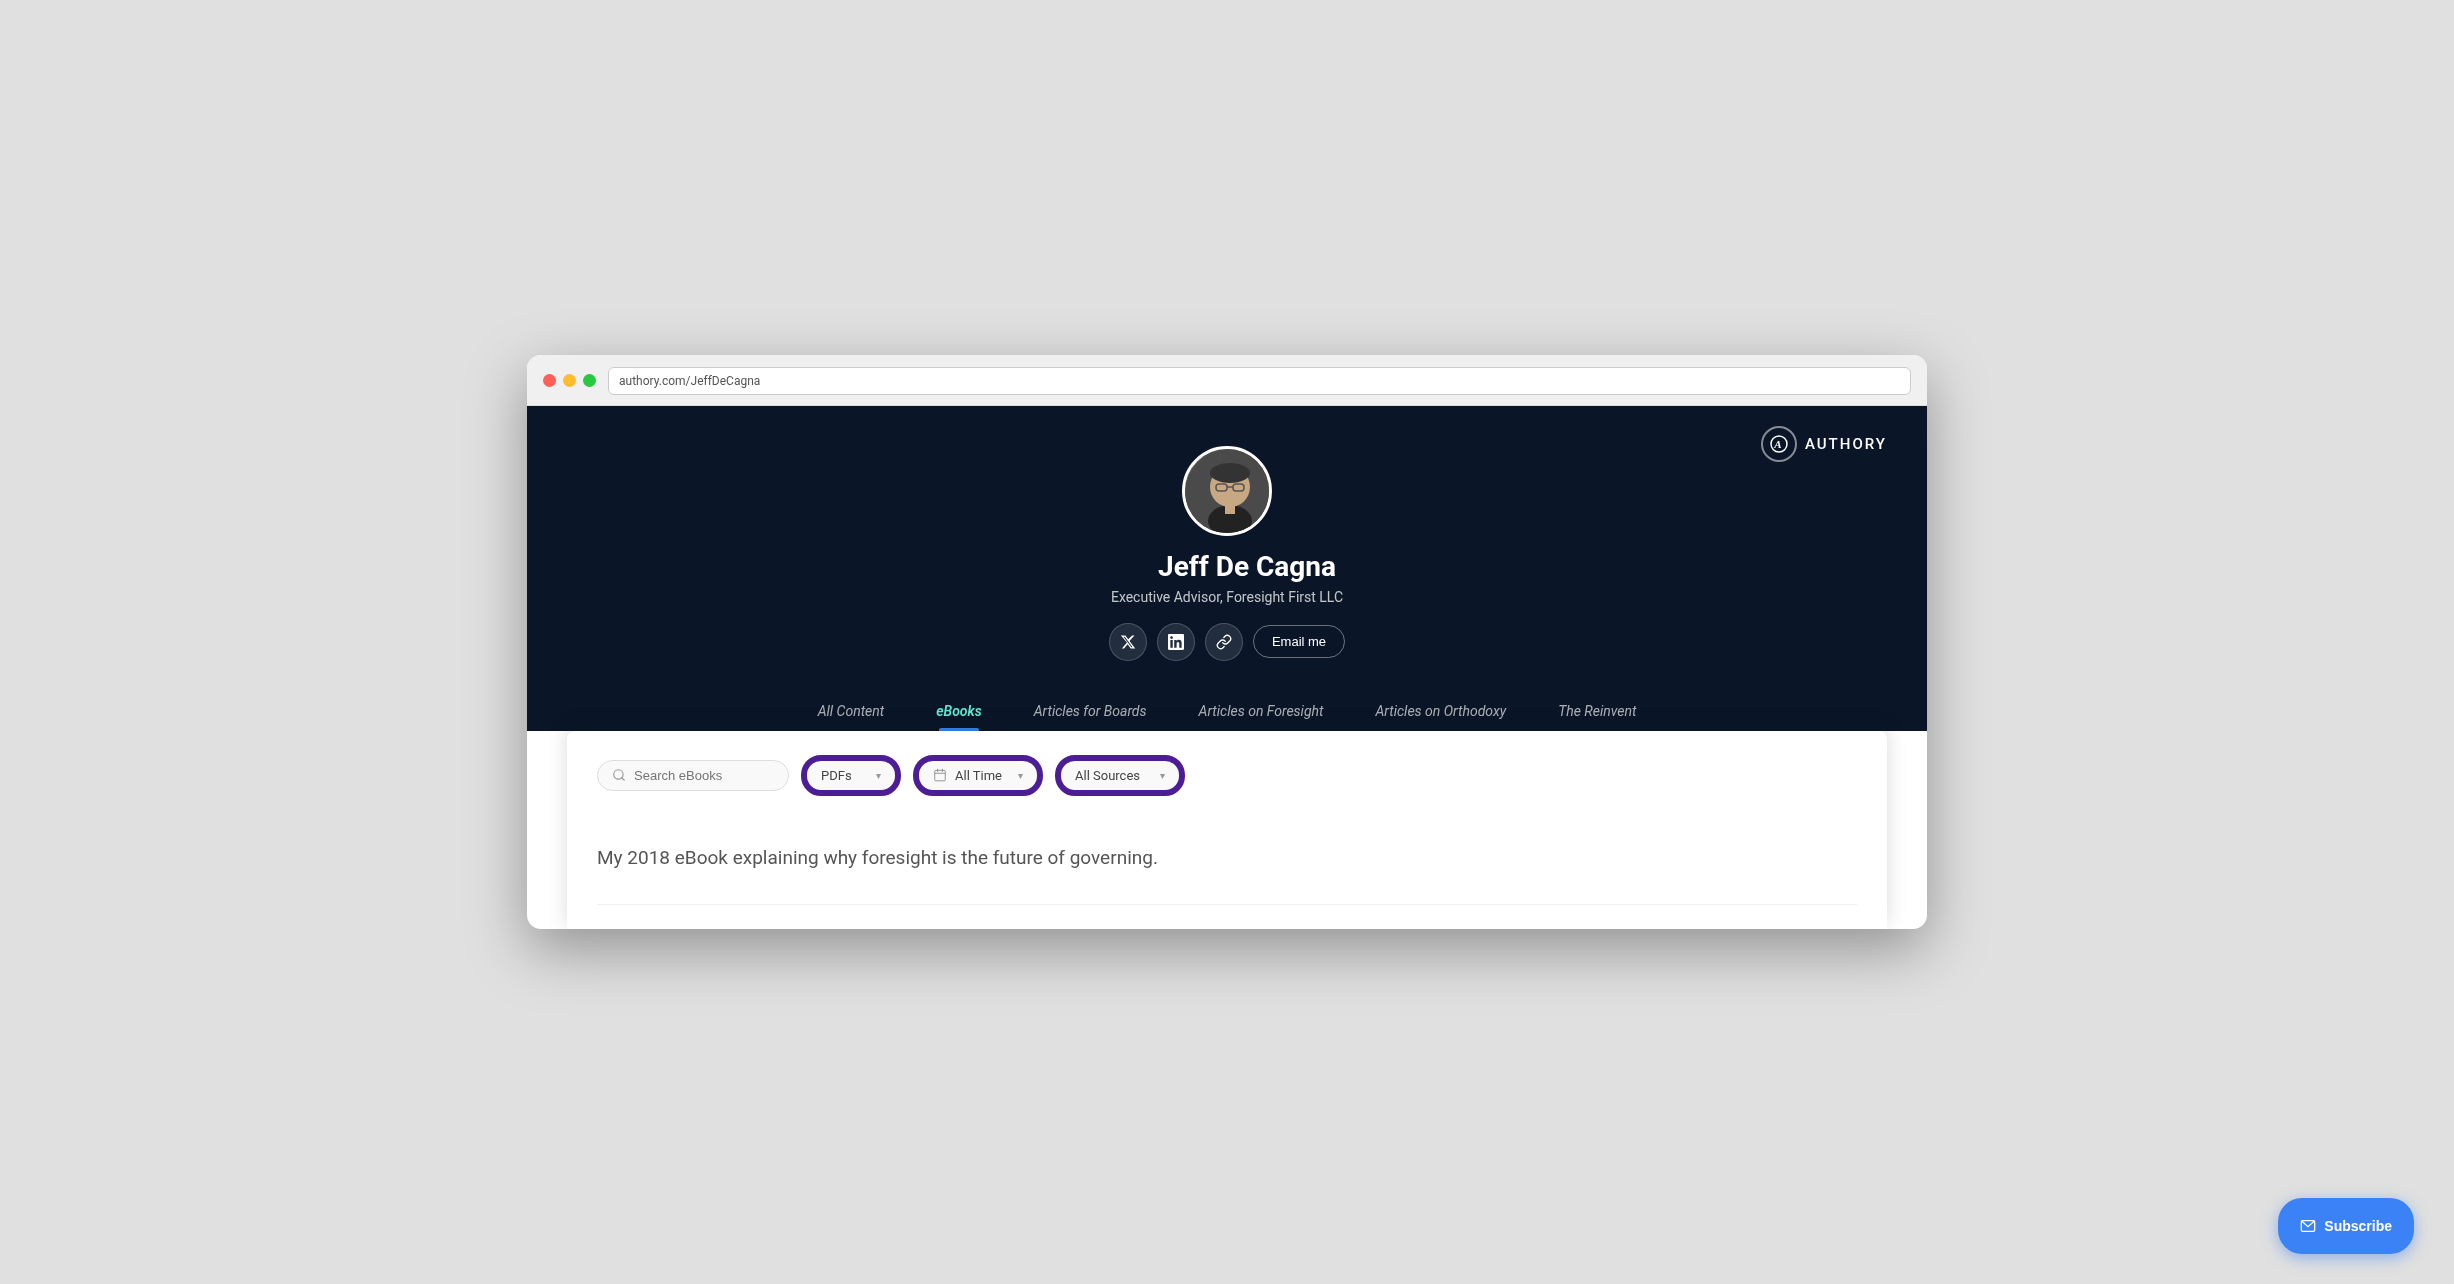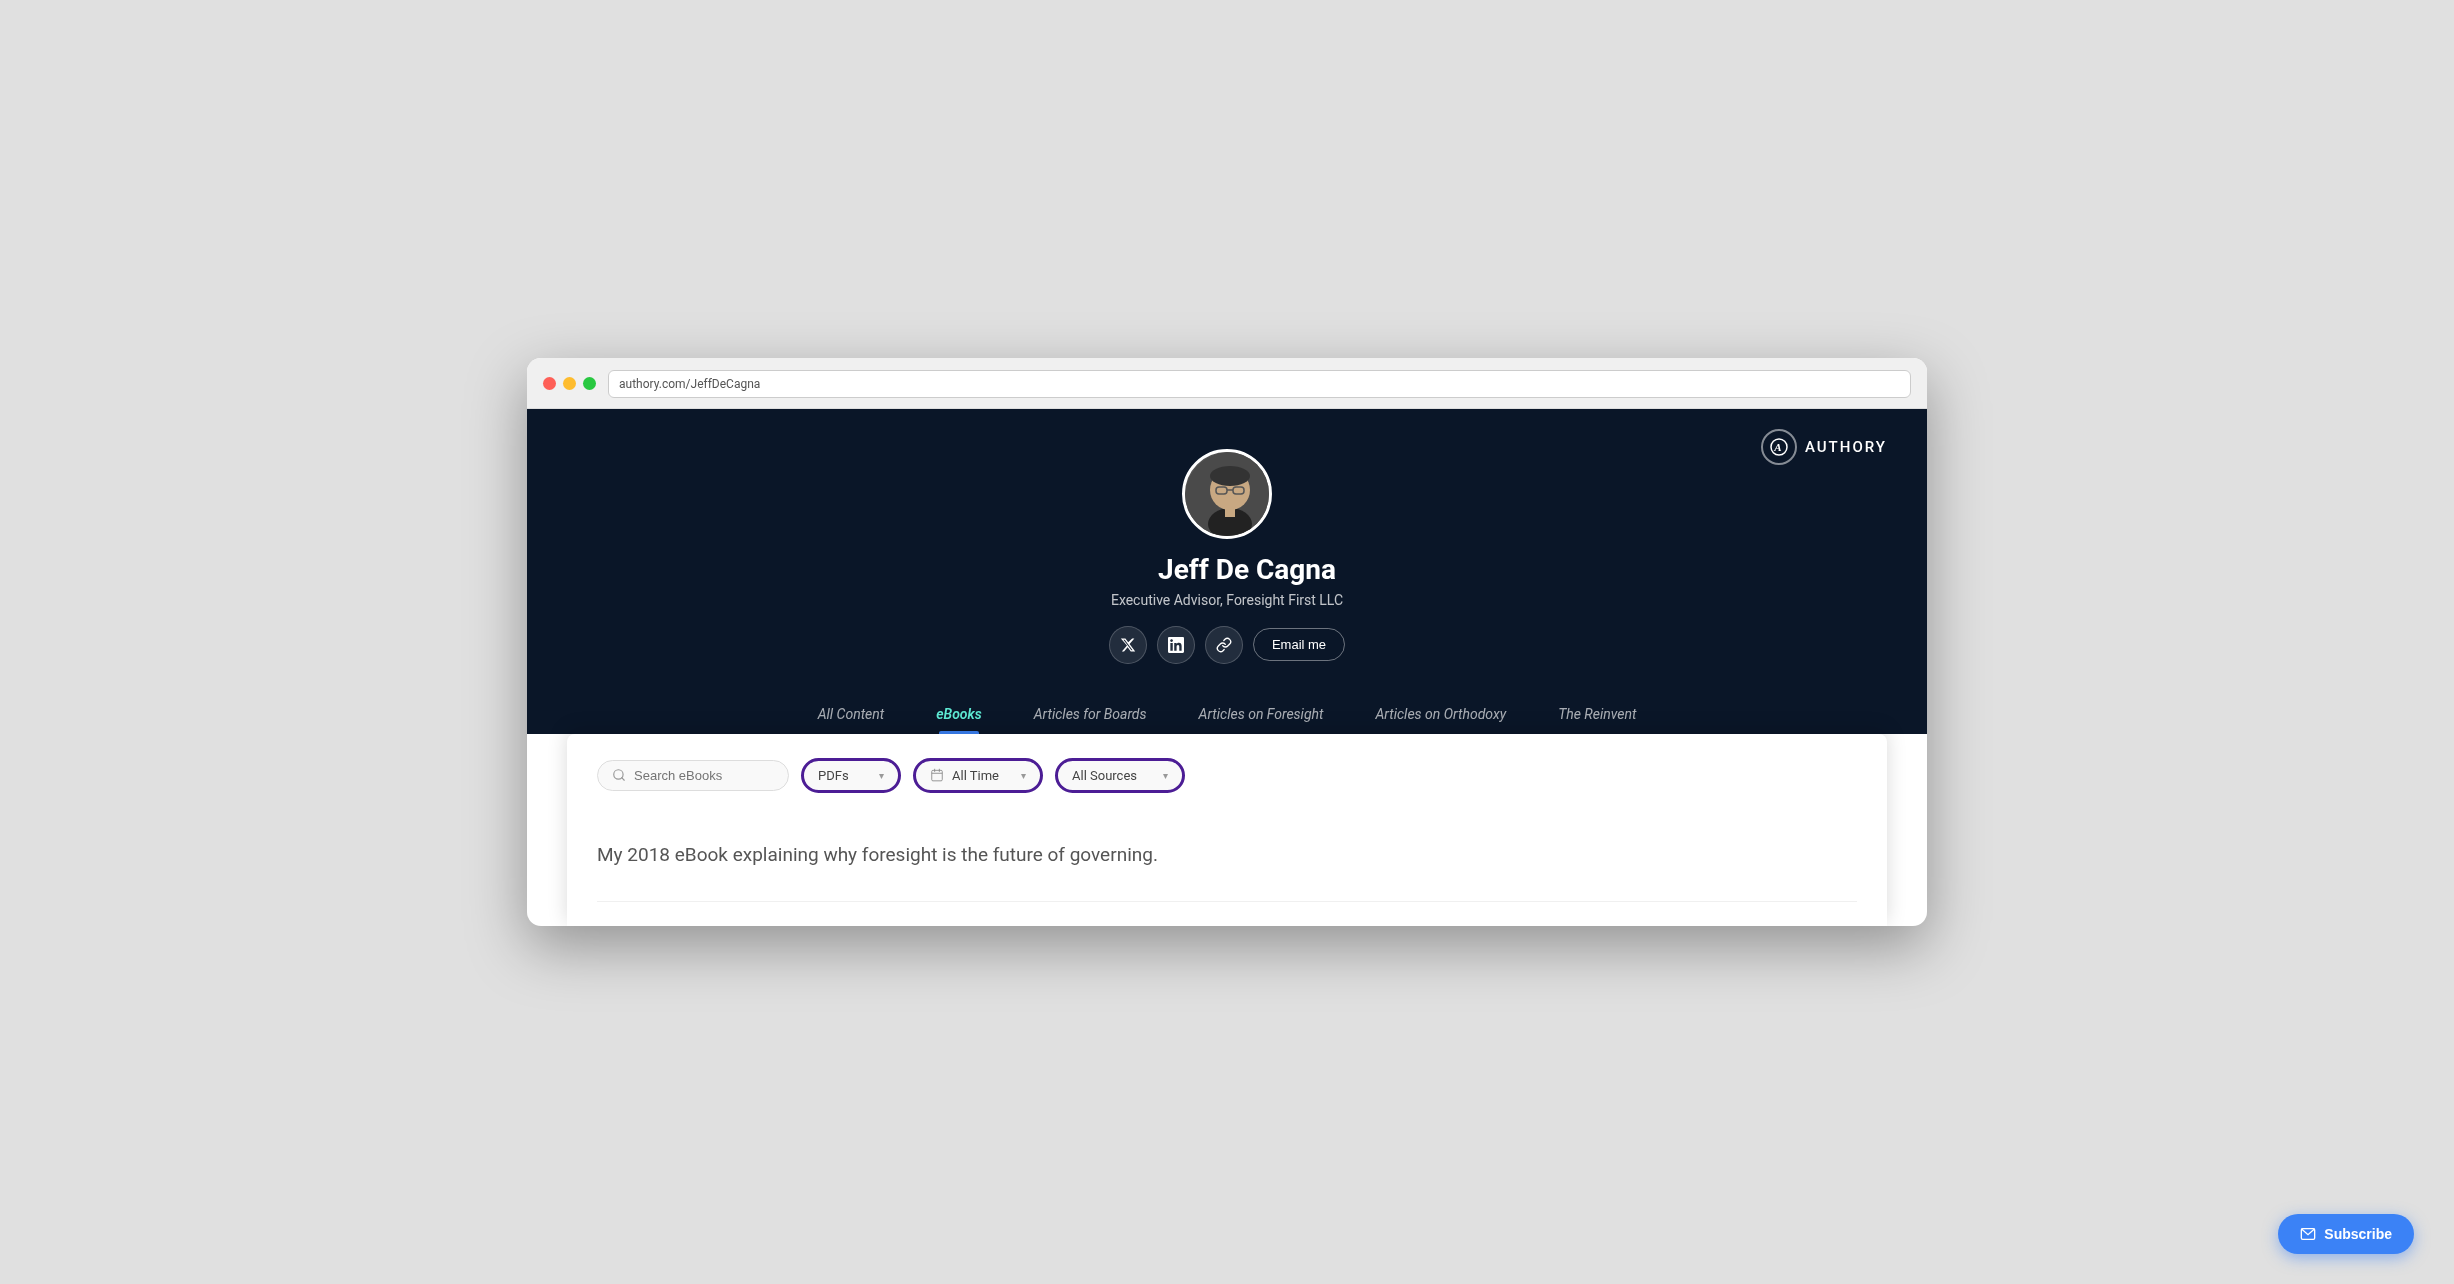--- a/index.html
+++ b/index.html
@@ -233,21 +233,21 @@
       outline: none;
       font-size: 13px;
       color: #888;
       width: 140px;
     }
 
     .filter-dropdown {
       display: flex;
       align-items: center;
       gap: 8px;
-      border: 3px solid #4c1d95;
+      border: 6px solid #4c1d95;
       border-radius: 20px;
       padding: 7px 14px;
       background: #f9f9f9;
       font-size: 13px;
       color: #444;
       cursor: pointer;
       min-width: 100px;
     }
 
     .filter-dropdown-wide {
@@ -310,21 +310,21 @@
 
     
     .subscribe-btn {
       position: fixed;
       bottom: 30px;
       right: 40px;
       background: #3b82f6;
       color: #fff;
       border: none;
       border-radius: 24px;
-      padding: 12px 22px;
+      padding: 20px 22px;
       font-size: 14px;
       font-weight: 600;
       cursor: pointer;
       display: flex;
       align-items: center;
       gap: 8px;
       box-shadow: 0 4px 15px rgba(59, 130, 246, 0.5);
     }
 
     .bg-text-layer {

